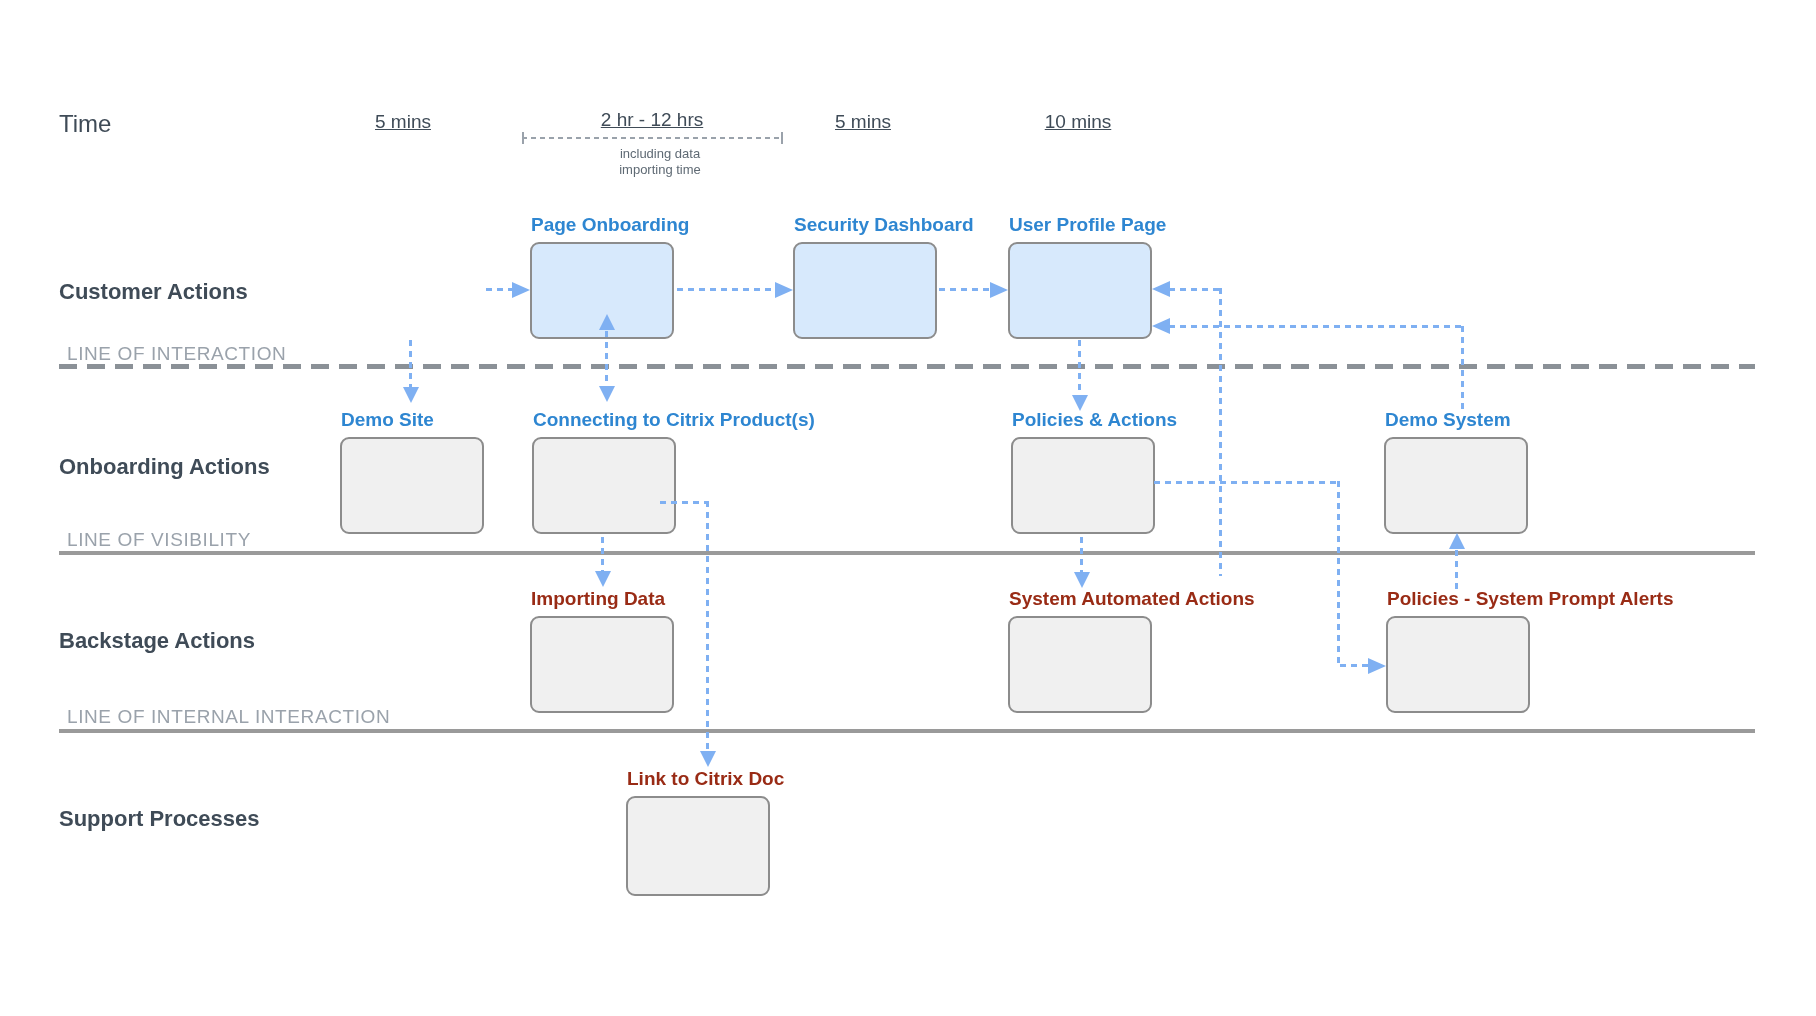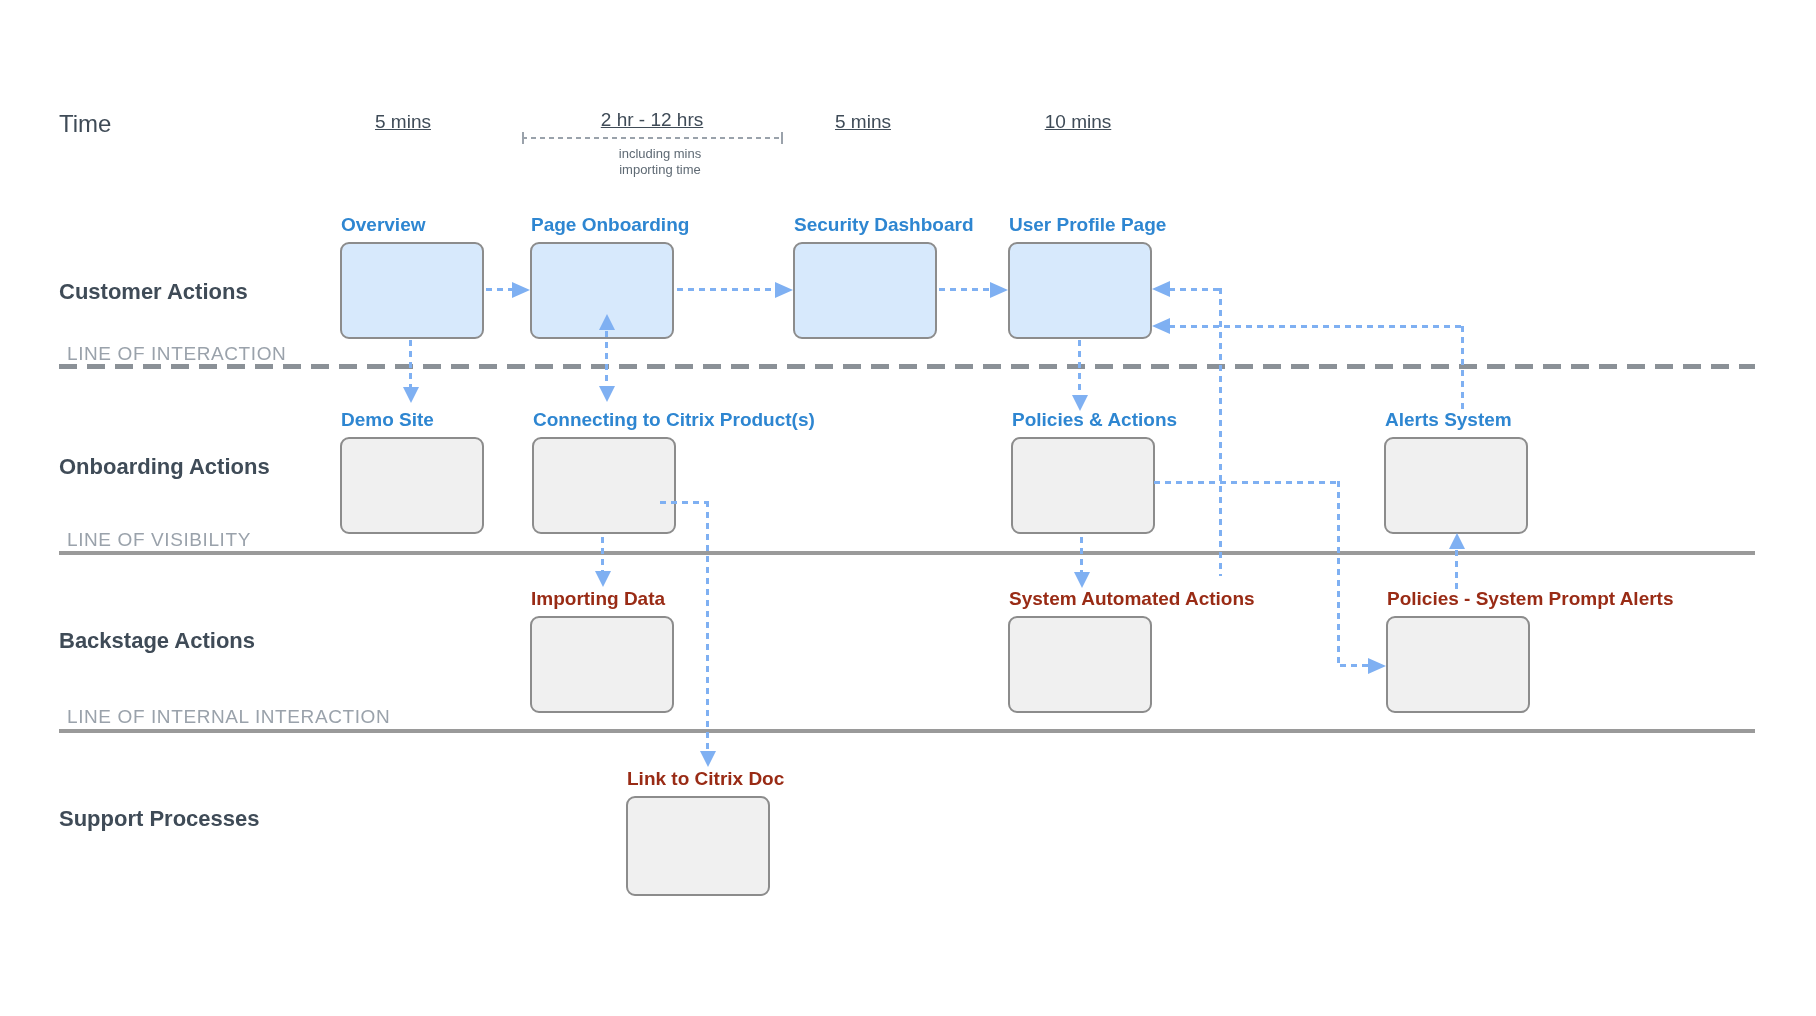--- a/index.html
+++ b/index.html
@@ -50,60 +50,57 @@
   <div class="duration" style="left:403px; top:111px;">5 mins</div>
   <div class="duration" style="left:652px; top:109px;">2 hr - 12 hrs</div>
   <div class="duration" style="left:863px; top:111px;">5 mins</div>
   <div class="duration" style="left:1078px; top:111px;">10 mins</div>
 
   <div>
     <div class="bracket-line" style="left:522px; top:137px; width:261px;"></div>
     <div class="bracket-tick" style="left:522px; top:132px;"></div>
     <div class="bracket-tick" style="left:781px; top:132px;"></div>
   </div>
-  <div class="bracket-note" style="left:660px; top:146px;">including mins</div>
+  <div class="bracket-note" style="left:660px; top:146px;">including data</div>
   <div class="bracket-note" style="left:660px; top:162px;">importing time</div>
 
   <div class="row-label" style="left:59px; top:279px;">Customer Actions</div>
   <div class="row-label" style="left:59px; top:454px;">Onboarding Actions</div>
   <div class="row-label" style="left:59px; top:628px;">Backstage Actions</div>
   <div class="row-label" style="left:59px; top:806px;">Support Processes</div>
 
   <div class="line-label" style="left:59px; top:343px;">LINE OF INTERACTION</div>
   <div class="line-label" style="left:59px; top:529px;">LINE OF VISIBILITY</div>
   <div class="line-label" style="left:59px; top:706px;">LINE OF INTERNAL INTERACTION</div>
 
   <div class="sep-dashed" style="left:59px; top:364px; width:1696px;"></div>
   <div class="sep-solid" style="left:59px; top:551px; width:1696px;"></div>
   <div class="sep-solid" style="left:59px; top:729px; width:1696px;"></div>
 
-  <div class="node customer" style="left:340px; top:242px;">
-    <div class="nlabel blue">Overview</div>
-  </div>
   <div class="node customer" style="left:530px; top:242px;">
     <div class="nlabel blue">Page Onboarding</div>
   </div>
   <div class="node customer" style="left:793px; top:242px;">
     <div class="nlabel blue">Security Dashboard</div>
   </div>
   <div class="node customer" style="left:1008px; top:242px;">
     <div class="nlabel blue">User Profile Page</div>
   </div>
 
   <div class="node stage" style="left:340px; top:437px;">
     <div class="nlabel blue">Demo Site</div>
   </div>
   <div class="node stage" style="left:532px; top:437px;">
     <div class="nlabel blue">Connecting to Citrix Product(s)</div>
   </div>
   <div class="node stage" style="left:1011px; top:437px;">
     <div class="nlabel blue">Policies &amp; Actions</div>
   </div>
   <div class="node stage" style="left:1384px; top:437px;">
-    <div class="nlabel blue">Alerts System</div>
+    <div class="nlabel blue">Demo System</div>
   </div>
 
   <div class="node stage" style="left:530px; top:616px;">
     <div class="nlabel red">Importing Data</div>
   </div>
   <div class="node stage" style="left:1008px; top:616px;">
     <div class="nlabel red">System Automated Actions</div>
   </div>
   <div class="node stage" style="left:1386px; top:616px;padding-left:40px;">
     <div class="nlabel red">Policies - System Prompt Alerts</div>

